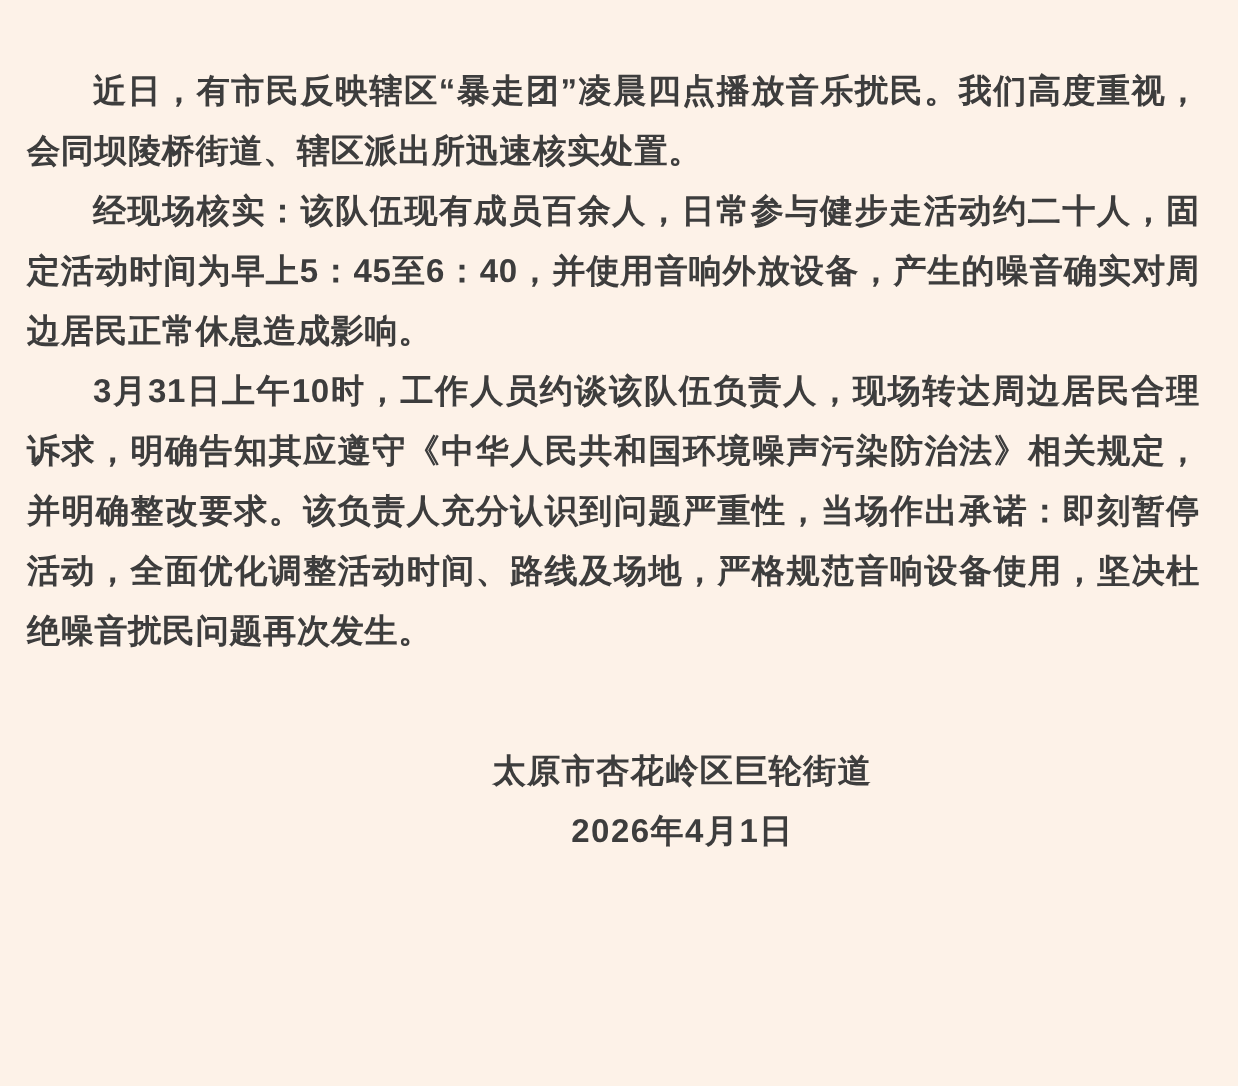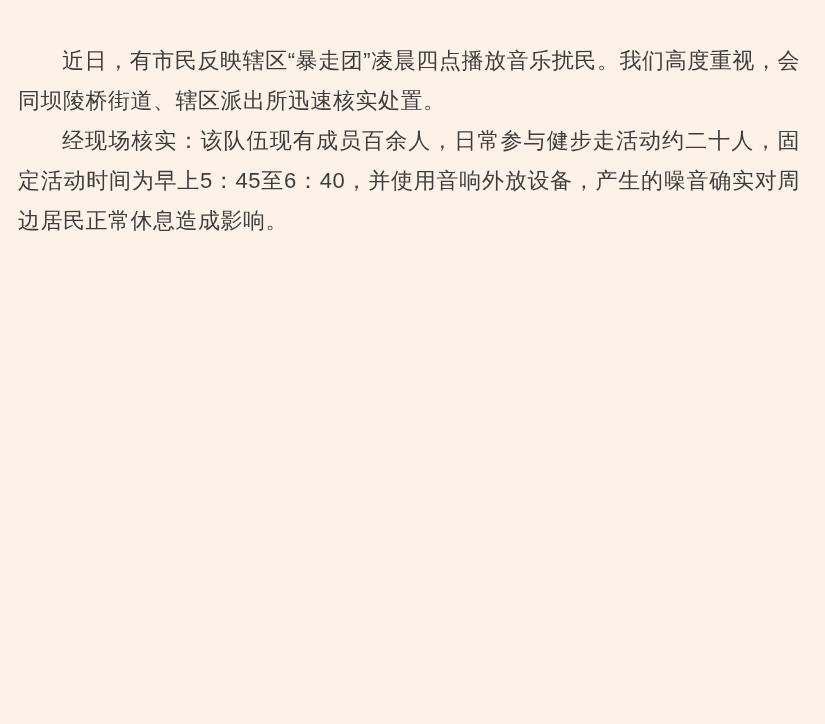--- a/index.html
+++ b/index.html
@@ -33,19 +33,24 @@
     text-align: center;
   }
   .signature-block .sig-line {
     transform: translateX(46px);
     letter-spacing: 1px;
   }
 </style>
 </head>
 <body style="background: rgb(253, 242, 232);">
 
-<div class="page" style="color: rgb(61, 61, 61);">
+<div class="page" style="color: rgb(61, 61, 61); font-weight: bold;">
   <div class="body-text">
     <p>近日，有市民反映辖区“暴走团”凌晨四点播放音乐扰民。我们高度重视，会同坝陵桥街道、辖区派出所迅速核实处置。</p>
     <p>经现场核实：该队伍现有成员百余人，日常参与健步走活动约二十人，固定活动时间为早上5：45至6：40，并使用音响外放设备，产生的噪音确实对周边居民正常休息造成影响。</p>
+    <p>3月31日上午10时，工作人员约谈该队伍负责人，现场转达周边居民合理诉求，明确告知其应遵守《中华人民共和国环境噪声污染防治法》相关规定，并明确整改要求。该负责人充分认识到问题严重性，当场作出承诺：即刻暂停活动，全面优化调整活动时间、路线及场地，严格规范音响设备使用，坚决杜绝噪音扰民问题再次发生。</p>
   </div>
 
+  <div class="signature-block">
+    <div class="sig-line">太原市杏花岭区巨轮街道</div>
+    <div class="sig-line">2026年4月1日</div>
+  </div>
 </div>
 
 </body></html>

